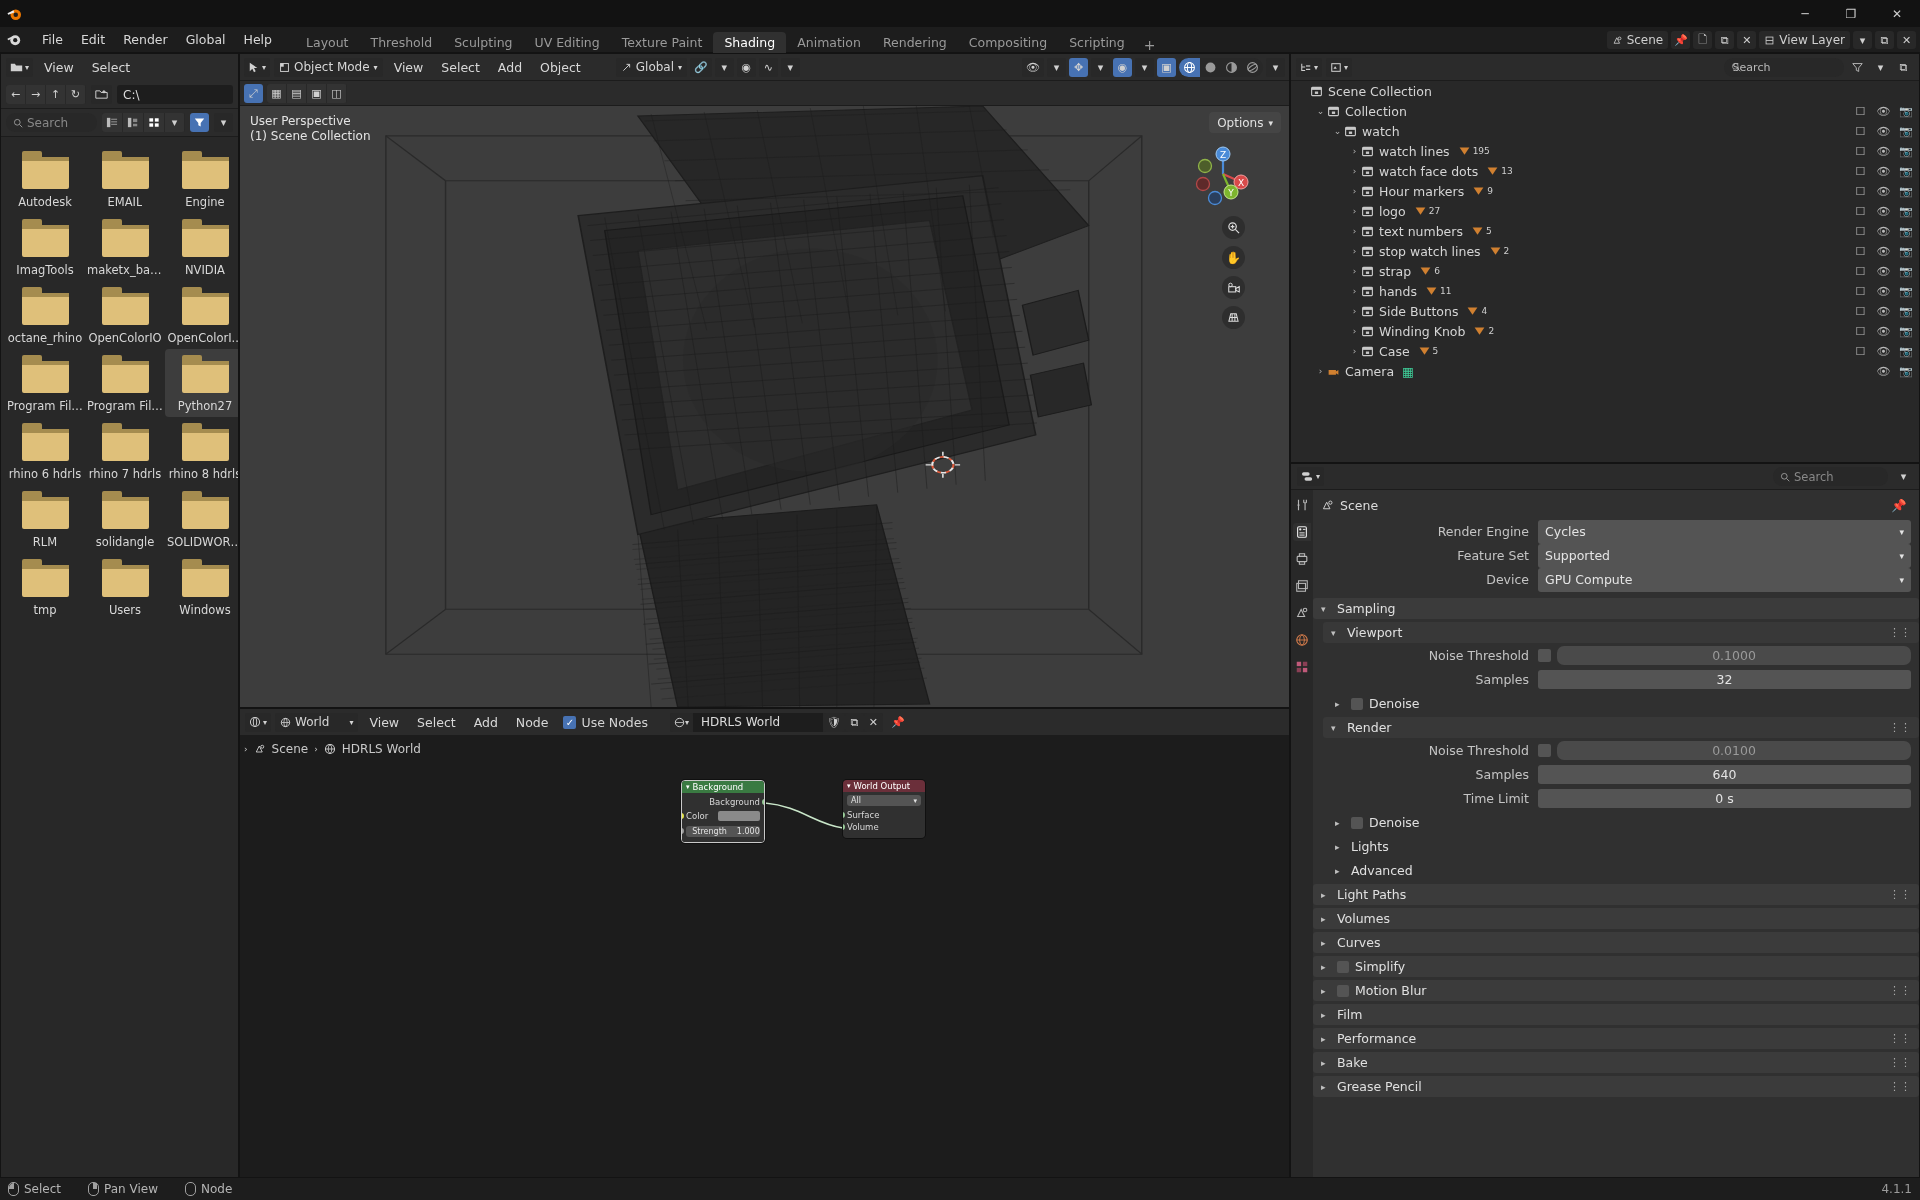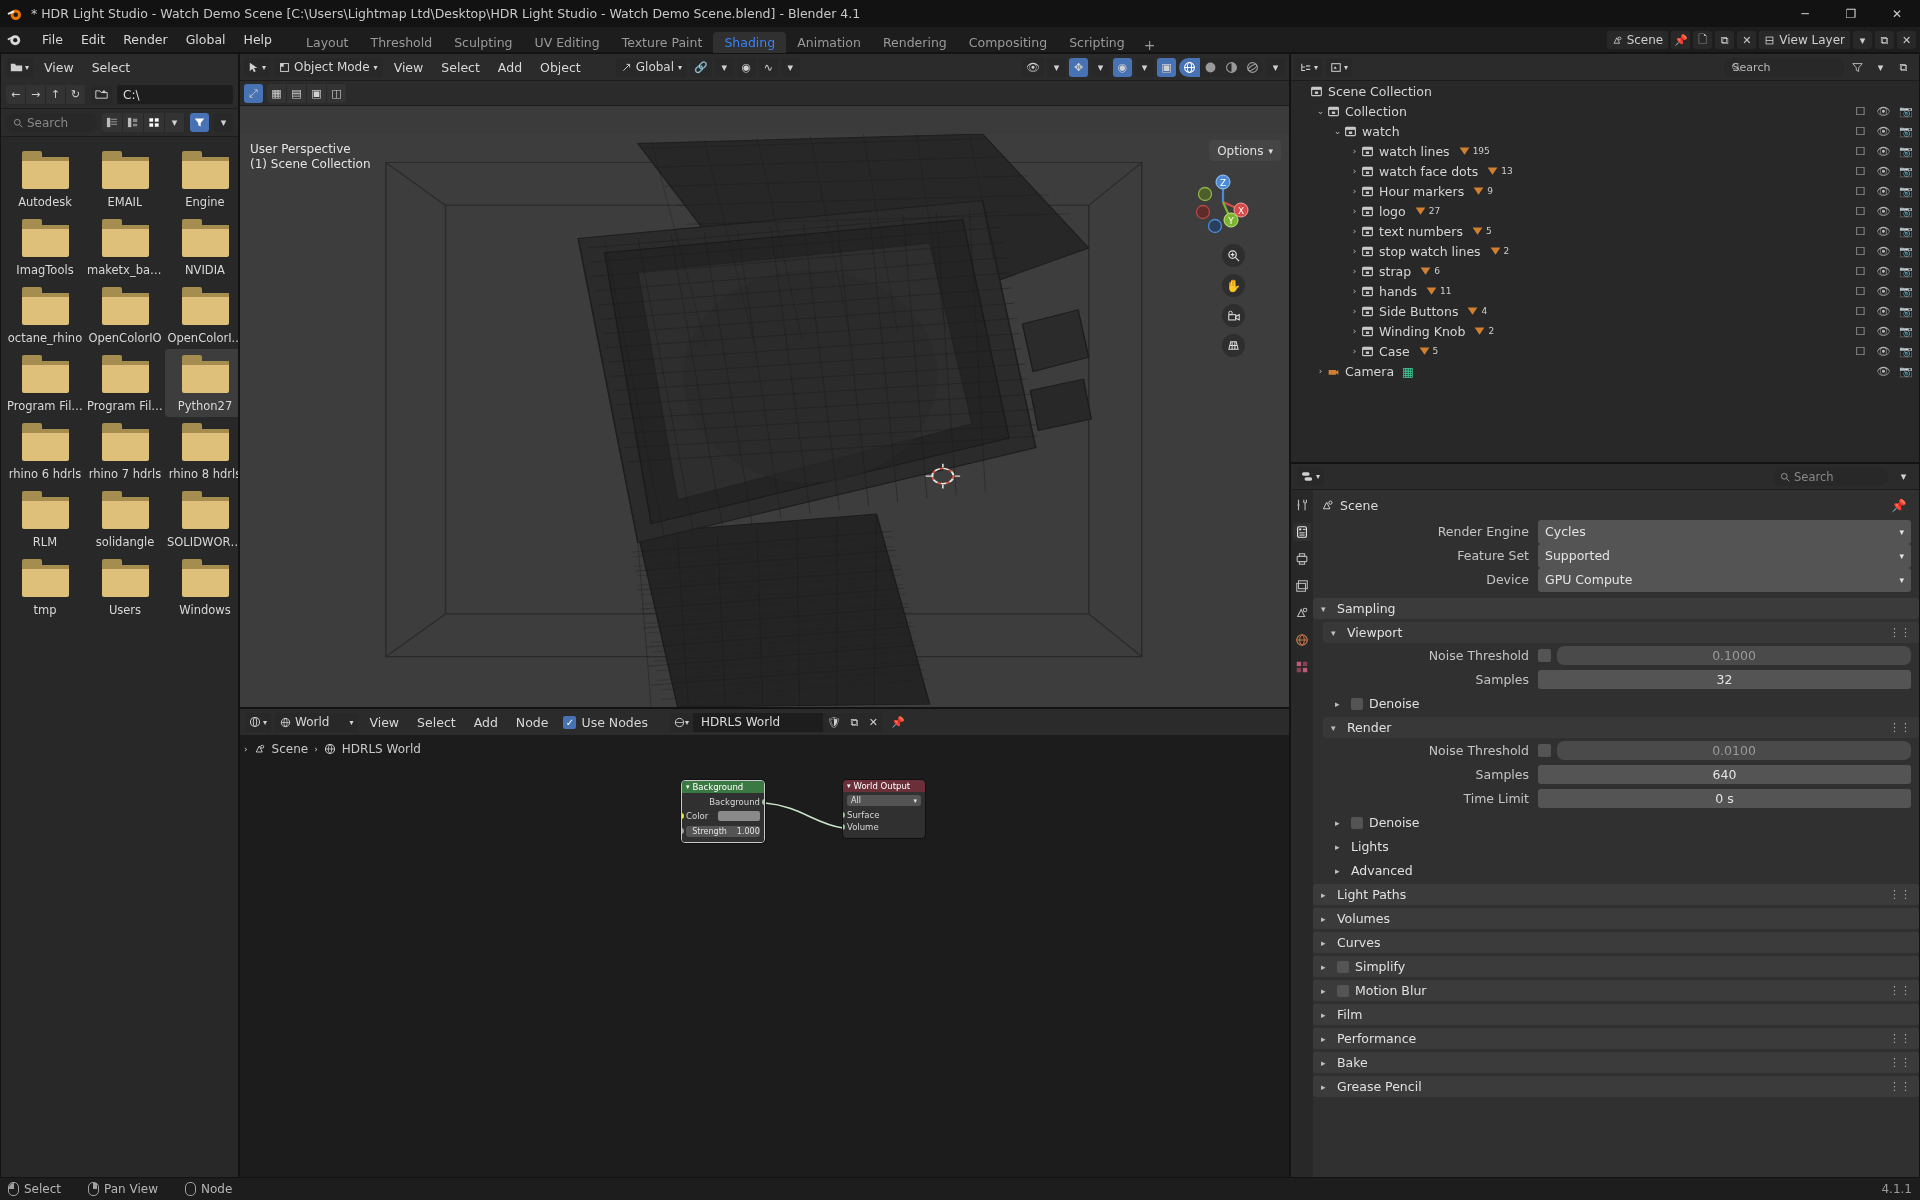--- a/index.html
+++ b/index.html
@@ -29,21 +29,21 @@
     padding-left: 6px; font-size: 12.5px; border-bottom: 1px solid #131313;
     position: relative;
   }
   .topbar .logo { width: 17px; height: 17px; margin-right: 10px; }
   .menu-item { padding: 0 9px; height: 26px; line-height: 26px; color: #d8d8d8; white-space: nowrap; }
   .ws-tabs { display: flex; align-items: flex-end; height: 26px; margin-left: 14px; }
   .ws-tab {
     padding: 0 11px; height: 21px; line-height: 21px; color: #9a9a9a;
     border-radius: 4px 4px 0 0; white-space: nowrap; font-size: 12.5px;
   }
-  .ws-tab.active { background: #303030; color: #3b82f6; }
+  .ws-tab.active { background: #303030; color: #ffffff; }
   .ws-add { padding: 0 8px; color: #9a9a9a; font-size: 14px; }
   .topbar-right { position: absolute; right: 4px; top: 0; height: 26px; display: flex; align-items: center; gap: 3px;}
   .scene-field {
     display: flex; align-items: center; background: #282828; border-radius: 3px;
     height: 18px; padding: 0 5px; font-size: 12px; color: #cfcfcf; gap:4px;
   }
   .mini-btn {
     width: 19px; height: 18px; background: #282828; border-radius: 3px;
     display:flex; align-items:center; justify-content:center; color:#cfcfcf; font-size: 11px;
   }
@@ -93,21 +93,21 @@
   .vp-header2 { height: 25px; background:#2b2b2b; display:flex; align-items:center; gap:4px; padding: 0 4px; border-bottom:1px solid #1c1c1c;}
   .vp-menu { padding: 0 7px; font-size: 12.5px; color: #d8d8d8; line-height: 19px; }
   .vp-dd {
     height: 19px; background: #282828; border-radius: 3px; display: flex;
     align-items: center; gap: 4px; padding: 0 5px; font-size: 12px; color: #d6d6d6;
   }
   .vp-header-right { position:absolute; right:4px; display:flex; align-items:center; gap:3px;}
   .shade-group { display:flex; background:#282828; border-radius:11px; overflow:hidden;}
   .shade-ball { width: 21px; height: 19px; display:flex; align-items:center; justify-content:center;}
   .shade-ball.on { background:#4772b3; }
-  .vp-canvas { position: absolute; top: 52px; left: 0; right: 0; bottom: 0; background: #4d7c0f; overflow: hidden; margin-top: 28px;}
+  .vp-canvas { position: absolute; top: 52px; left: 0; right: 0; bottom: 0; background: #4d7c0f; overflow: hidden;}
   .vp-overlay-text { position: absolute; left: 10px; top: 8px; font-size: 12px; color: #e4e4e4; line-height: 15px; pointer-events:none;}
   .vp-options {
     position: absolute; right: 8px; top: 6px; height: 21px; background: #454545;
     border-radius: 4px; display: flex; align-items: center; gap: 5px; padding: 0 8px; font-size: 12px; color: #e0e0e0;
   }
   .gizmo { position: absolute; right: 34px; top: 36px; width: 64px; height: 64px; }
   .nav-icons { position: absolute; right: 44px; top: 110px; display: flex; flex-direction: column; gap: 7px; }
   .nav-circ { width: 23px; height: 23px; border-radius: 50%; background: #2e2e2e; display:flex; align-items:center; justify-content:center; color:#d9d9d9; font-size: 12px;}
 
   
@@ -183,21 +183,20 @@
 <body>
 
 <div class="app">
 
   <div class="titlebar">
     <svg class="blender-logo" viewBox="0 0 24 24">
       <circle cx="13" cy="13" r="7" fill="#ea7600"></circle>
       <circle cx="13" cy="13" r="3" fill="#1d1d1d"></circle>
       <path d="M2 11 L10 7 L11 10 L3 13 Z" fill="#ededed"></path>
     </svg>
-    <span class="title-text">* HDR Light Studio - Watch Demo Scene [C:\Users\Lightmap Ltd\Desktop\HDR Light Studio - Watch Demo Scene.blend] - Blender 4.1</span>
     <div class="win-btns">
       <div class="win-btn">─</div>
       <div class="win-btn">❐</div>
       <div class="win-btn close">✕</div>
     </div>
   </div>
 
   <div class="topbar">
     <svg class="logo" viewBox="0 0 24 24">
       <circle cx="13" cy="13" r="7" fill="#d8d8d8"></circle>

